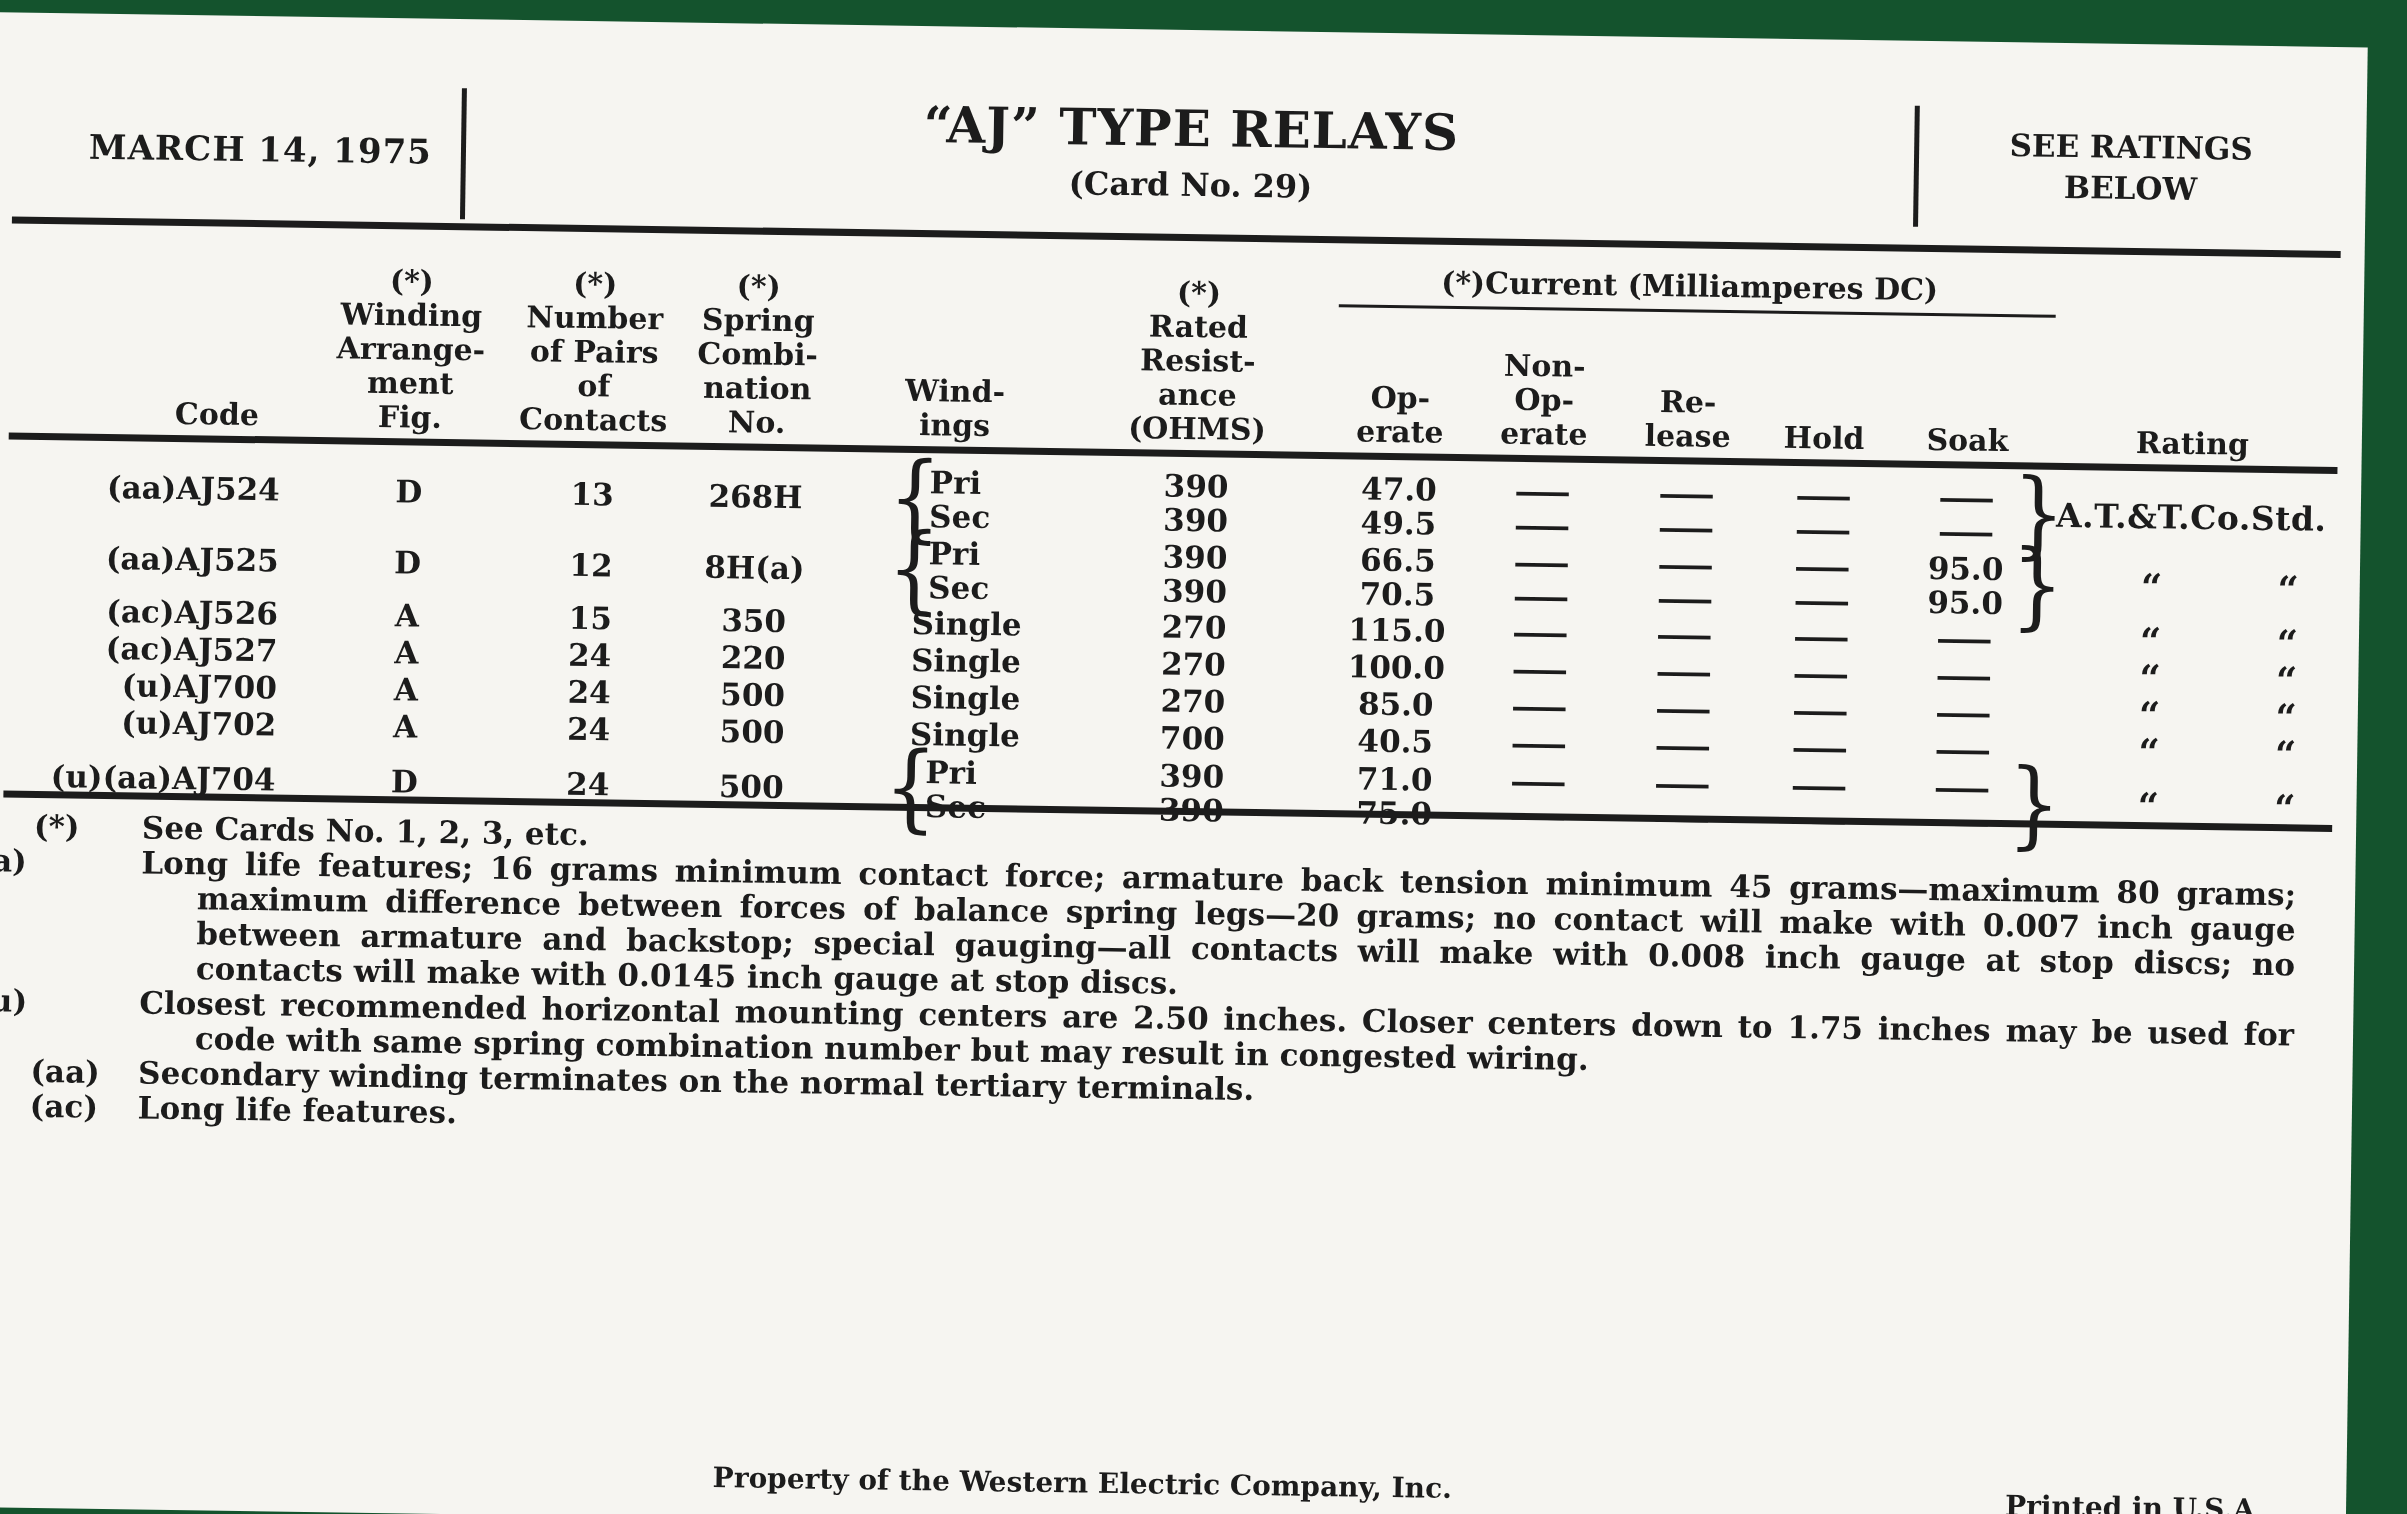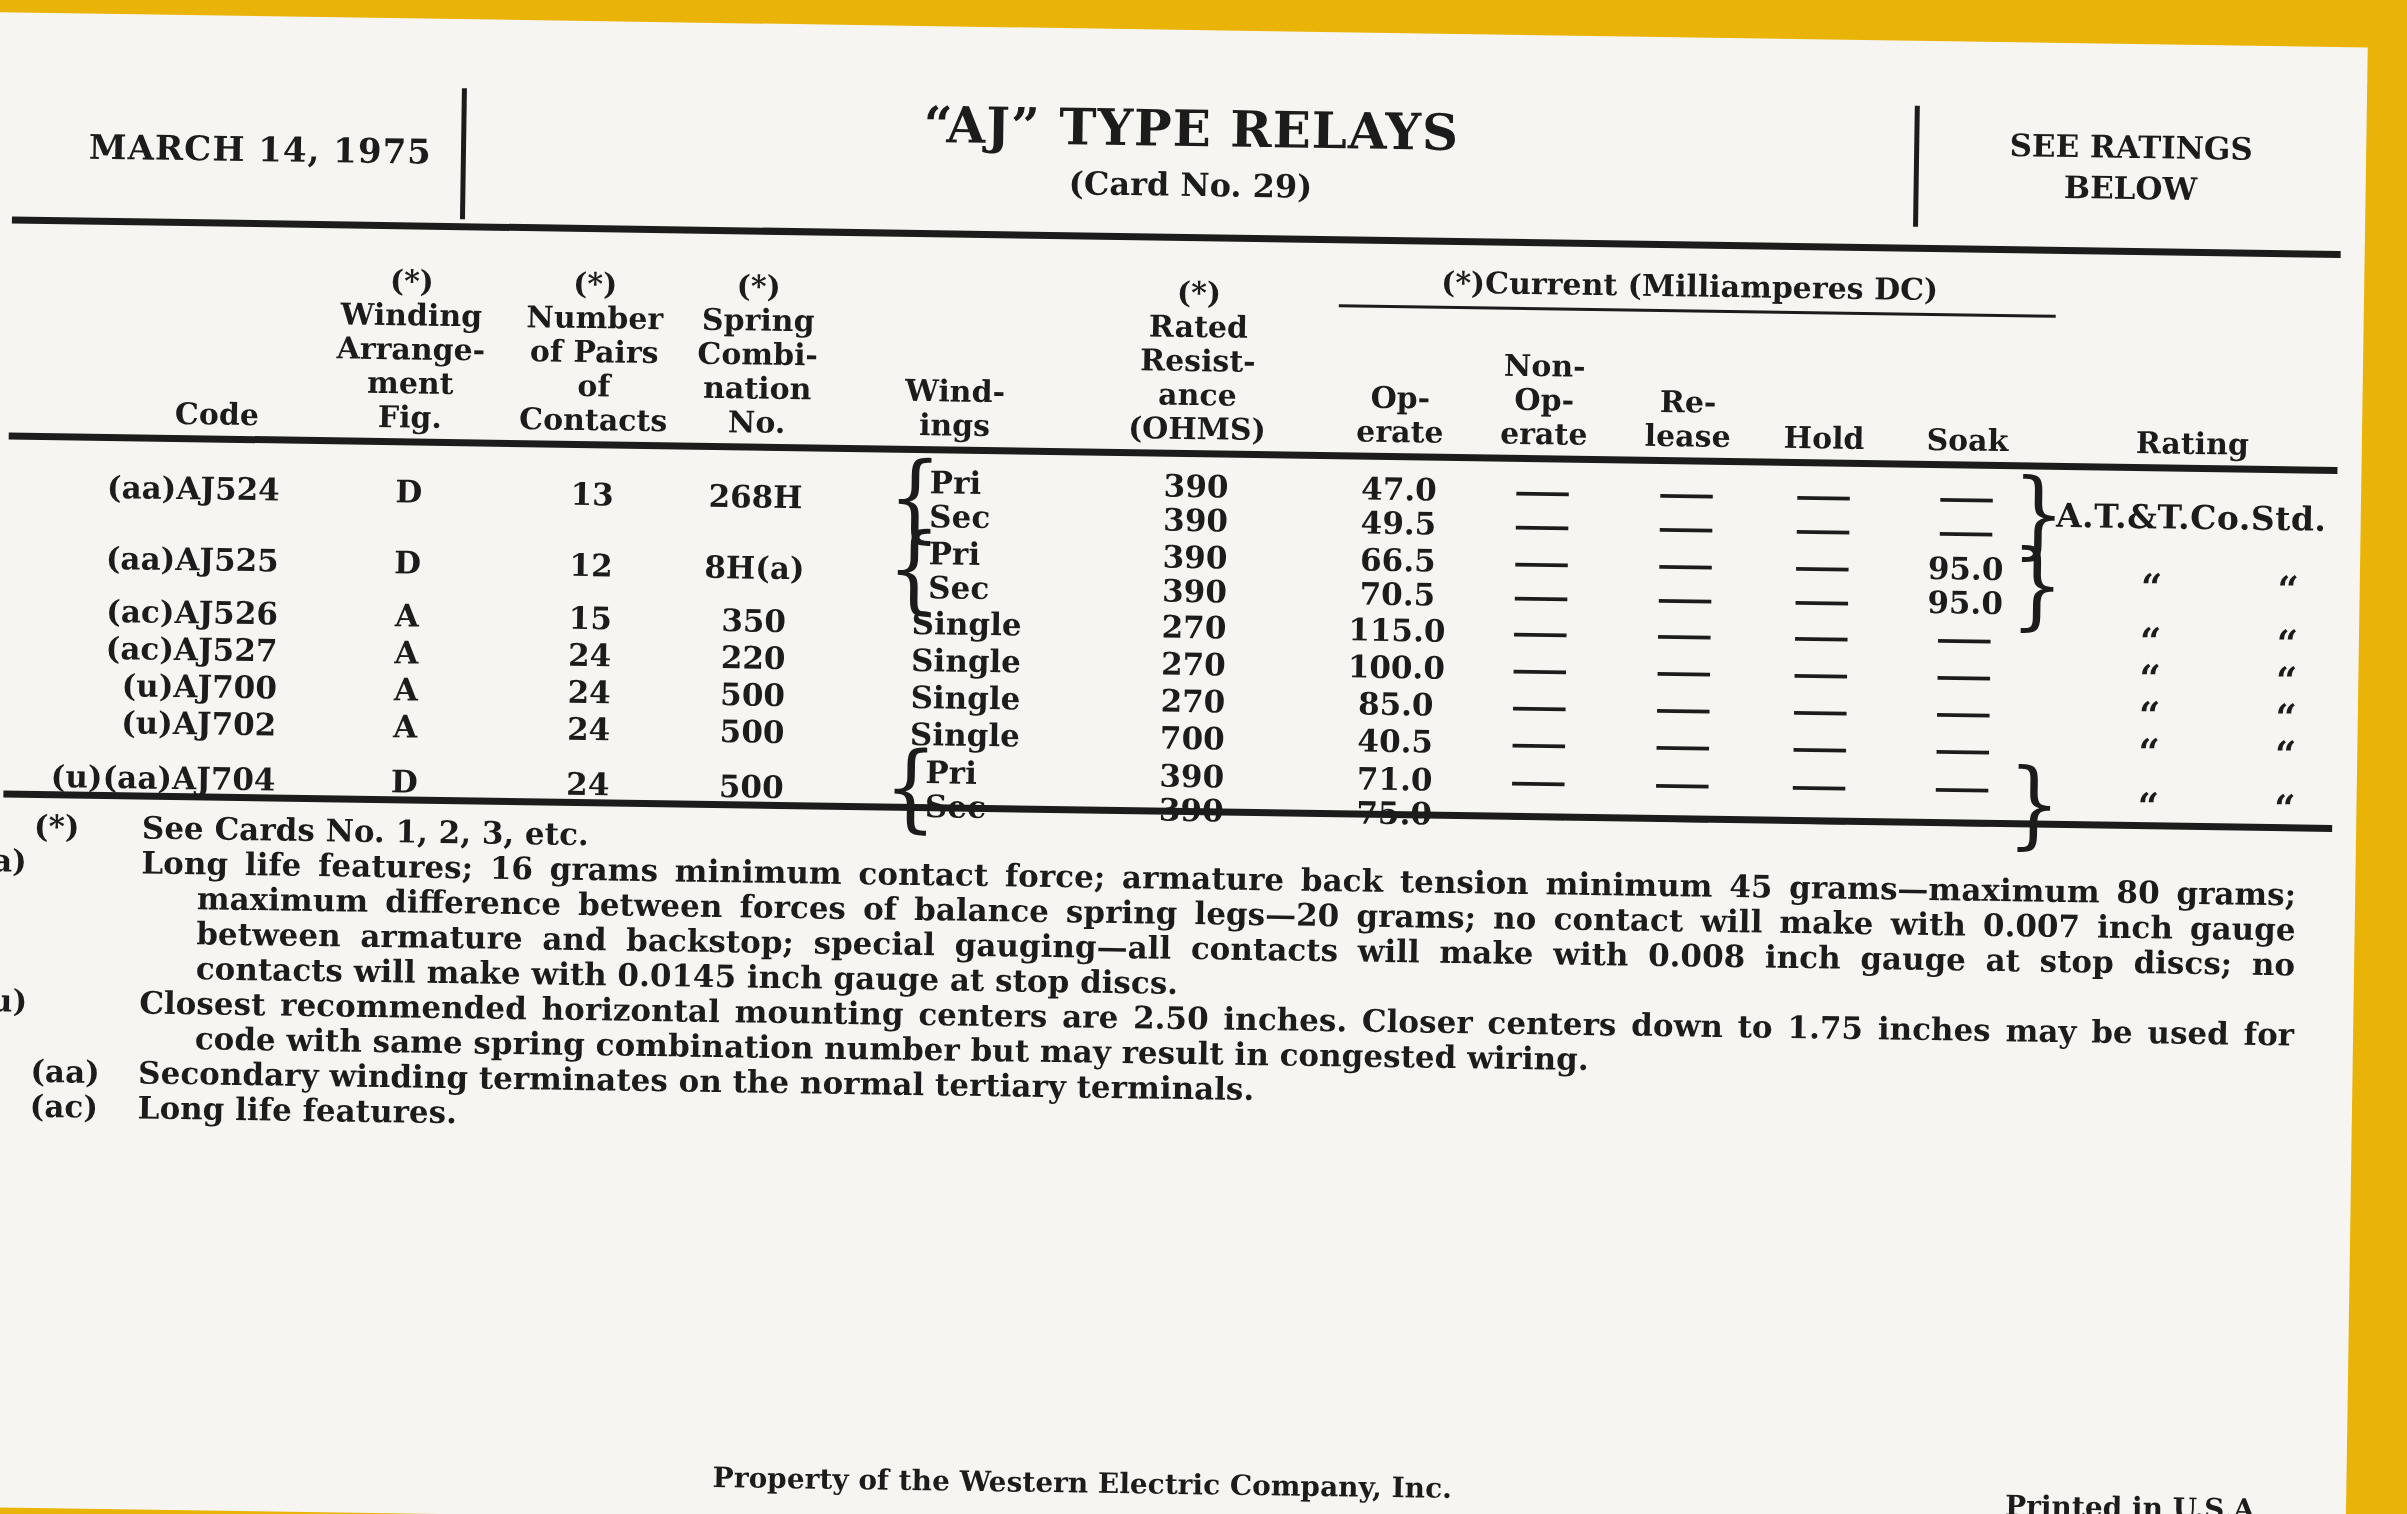--- a/index.html
+++ b/index.html
@@ -1,17 +1,17 @@
 <!DOCTYPE html>
 <html><head>
 <meta charset="utf-8">
 <style>
   html,body{margin:0;padding:0;}
   body{background:#0c0c0b;}
-  .page{position:relative;width:2408px;height:1515px;overflow:hidden;background:#eab308;}
+  .page{position:relative;width:2408px;height:1515px;overflow:hidden;background:#14532d;}
   .card{
     position:absolute;left:-20px;top:12px;width:2388px;height:1495px;
     background:#f6f5f1;
     transform:rotate(0.85deg);transform-origin:top left;
     color:#1c1c1c;
     font-family:"DejaVu Serif", serif;
     font-weight:bold;
   }
   
   .date{position:absolute;left:111px;top:113px;font-size:34px;letter-spacing:1px;white-space:nowrap;}

